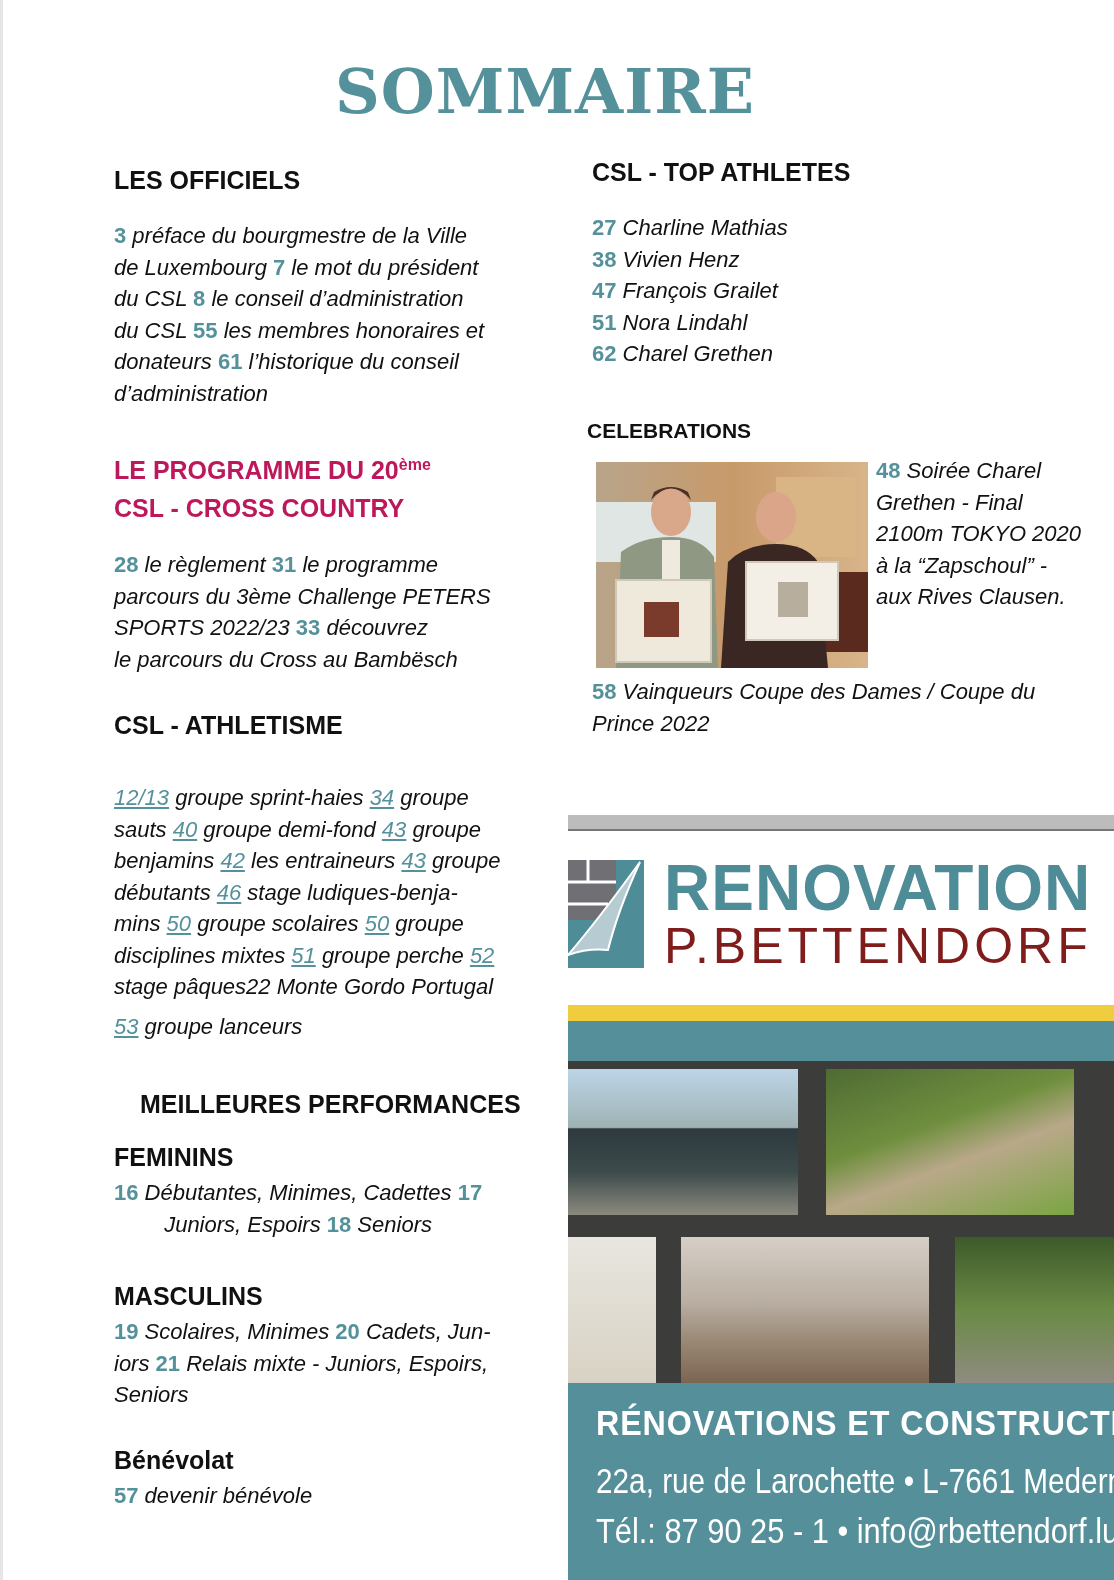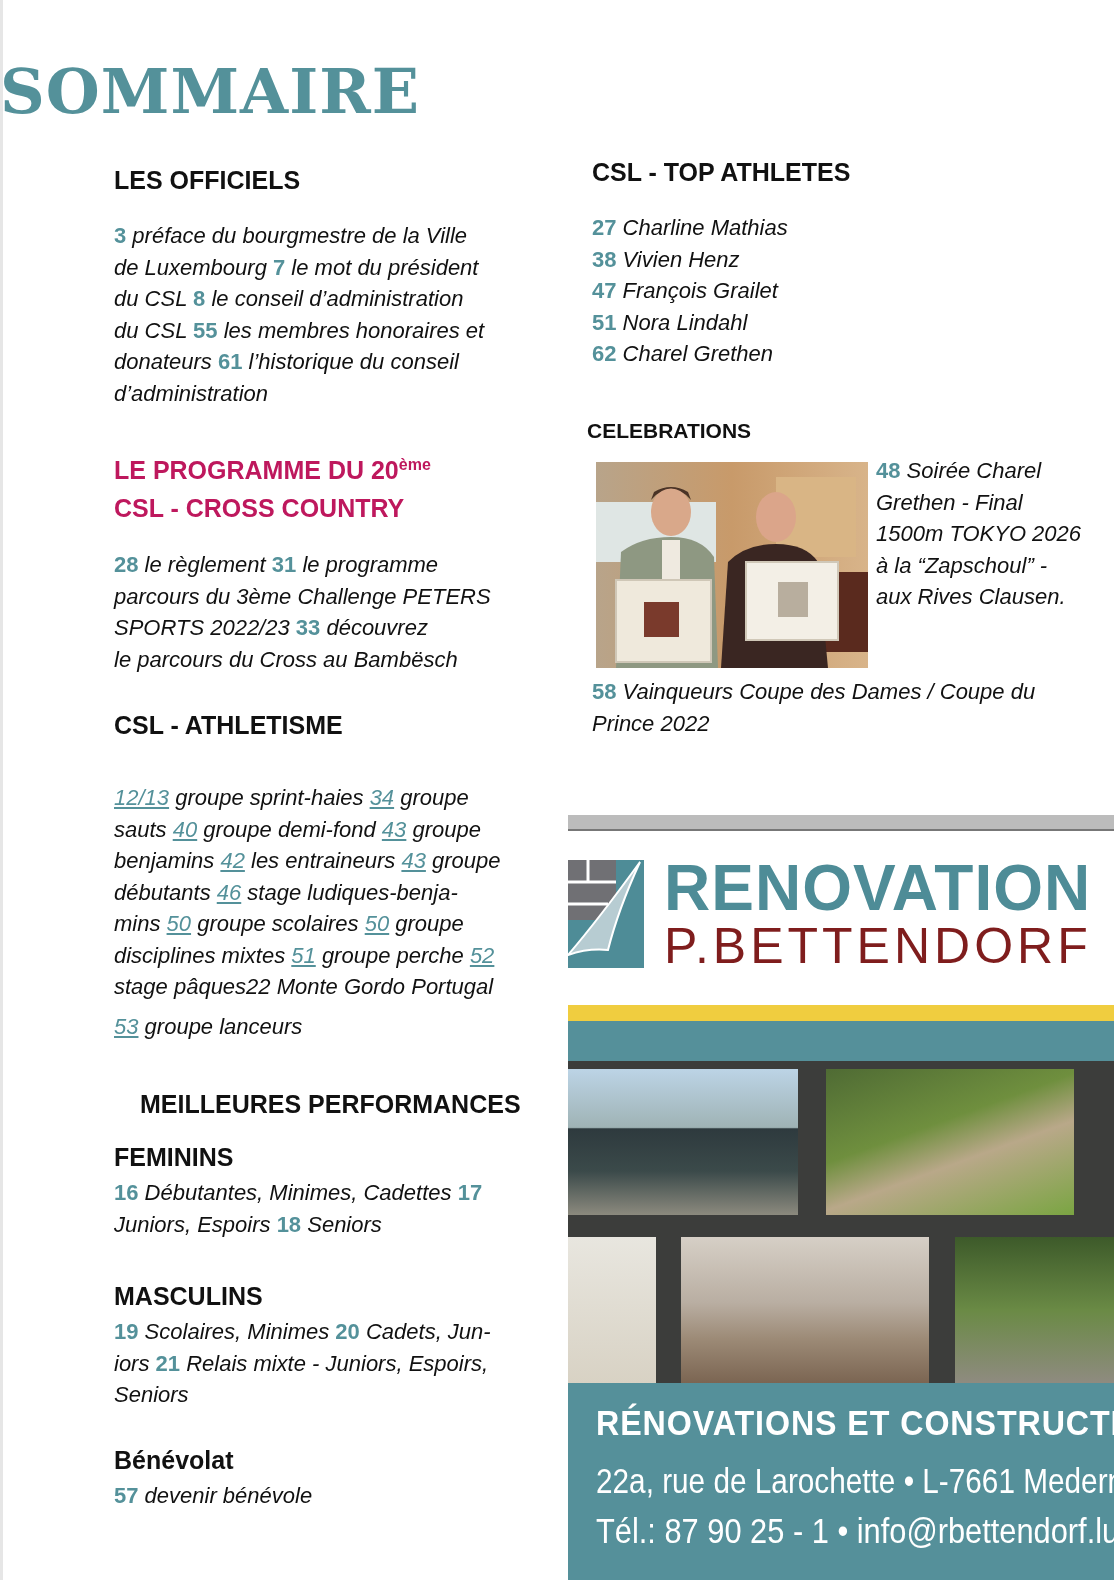--- a/index.html
+++ b/index.html
@@ -1,19 +1,19 @@
 <!DOCTYPE html>
 <html><head>
 <meta charset="utf-8">
 <style>
   html, body { margin:0; padding:0; }
   body { width:1114px; height:1580px; background:#ffffff; position:relative; overflow:hidden;
          font-family:"Liberation Sans", sans-serif; color:#111; }
   .page-edge { position:absolute; left:0; top:0; width:3px; height:1580px; background:#e6e6e6; }
-  .title { position:absolute; left:0; width:1090px; top:55px; text-align:left;
+  .title { position:absolute; left:0; width:1090px; top:55px; text-align:center;
            font-family:"DejaVu Serif", serif; font-weight:bold; font-size:62px; color:#54919a; letter-spacing:1px; }
   .h { font-weight:bold; font-size:25px; color:#111; position:absolute; margin:0; }
   .h.teal { color:#be185d; }
   .p { position:absolute; font-style:italic; font-size:22px; line-height:31.5px; color:#111; margin:0; }
   .n { color:#54919a; font-style:normal; font-weight:bold; }
   .n.it { font-style:italic; font-weight:normal;text-decoration:underline; }
   sup { font-size:16px; }
   .photo { position:absolute; left:596px; top:462px; width:272px; height:206px; overflow:hidden; background:#c9a98a; }
   .ad { position:absolute; left:568px; top:815px; width:546px; height:765px; background:#fff; }
   .ad-top-bar { position:absolute; left:0; top:0; width:100%; height:14px; background:#bcbcbc; border-bottom:2px solid #777; }
@@ -66,21 +66,21 @@
   <span>mins </span><span class="n it">50</span><span> groupe scolaires </span><span class="n it">50</span><span> groupe</span><br>
   <span>disciplines mixtes </span><span class="n it">51</span><span> groupe perche </span><span class="n it">52</span><br>
   <span>stage pâques22 Monte Gordo Portugal</span>
 </p>
 <p class="p" style="left:114px;top:1011px;">
   <span class="n it">53</span><span> groupe lanceurs</span>
 </p>
 
 <h2 class="h" style="left:114px;top:1090px;margin-left:26px;">MEILLEURES PERFORMANCES</h2>
 <h3 class="h" style="left:114px;top:1143px;">FEMININS</h3>
-<p class="p" style="left:114px;top:1177px;">
+<p class="p" style="left:114px;top:1177px;text-align:center;">
   <span class="n">16</span><span> Débutantes, Minimes, Cadettes </span><span class="n">17</span><br>
   <span>Juniors, Espoirs </span><span class="n">18</span><span> Seniors</span>
 </p>
 
 <h3 class="h" style="left:114px;top:1282px;">MASCULINS</h3>
 <p class="p" style="left:114px;top:1316px;">
   <span class="n">19</span><span> Scolaires, Minimes </span><span class="n">20</span><span> Cadets, Jun-</span><br>
   <span>iors </span><span class="n">21</span><span> Relais mixte - Juniors, Espoirs,</span><br>
   <span>Seniors</span>
 </p>
@@ -126,21 +126,21 @@
     <rect x="20" y="118" width="95" height="82" fill="#efe9dc" stroke="#cfc7b7" stroke-width="2"></rect>
     <rect x="48" y="140" width="35" height="35" fill="#7a3a2c"></rect>
     <rect x="150" y="100" width="92" height="78" fill="#f3efe6" stroke="#d0c8b8" stroke-width="2"></rect>
     <rect x="182" y="120" width="30" height="35" fill="#b8ae9e"></rect>
   </svg>
 </div>
 
 <p class="p" style="left:876px;top:455px;">
   <span class="n">48</span><span> Soirée Charel</span><br>
   <span>Grethen - Final</span><br>
-  <span>1500m TOKYO 2026</span><br>
+  <span>2100m TOKYO 2020</span><br>
   <span>à la “Zapschoul” -</span><br>
   <span>aux Rives Clausen.</span>
 </p>
 
 <p class="p" style="left:592px;top:676px;">
   <span class="n">58</span><span> Vainqueurs Coupe des Dames /  Coupe du</span><br>
   <span>Prince 2022</span>
 </p>
 
 <div class="ad">

